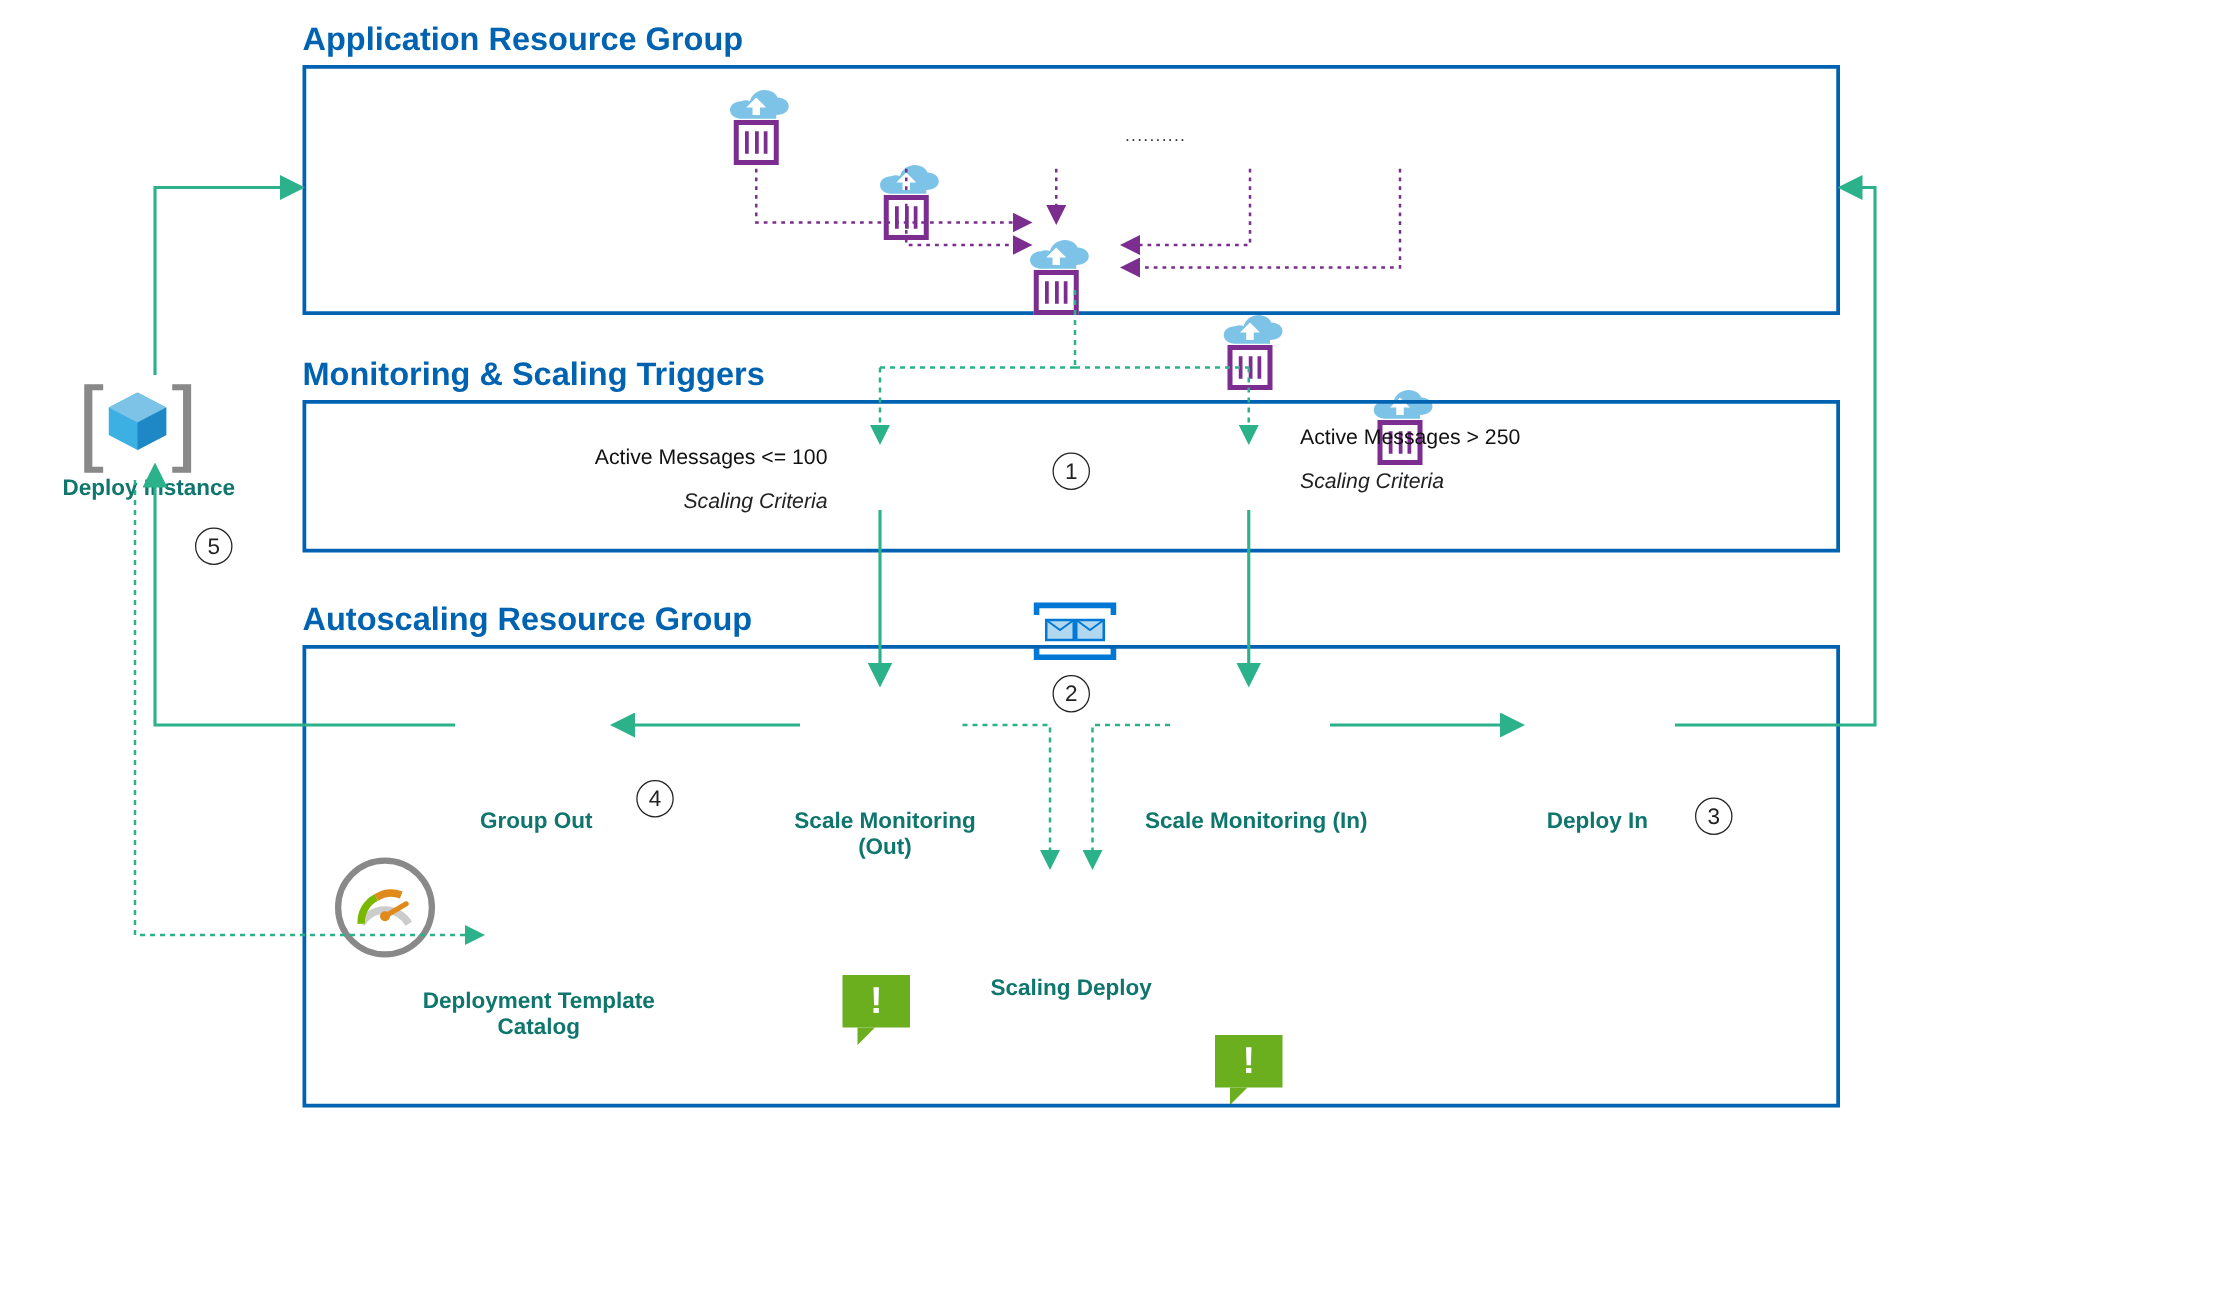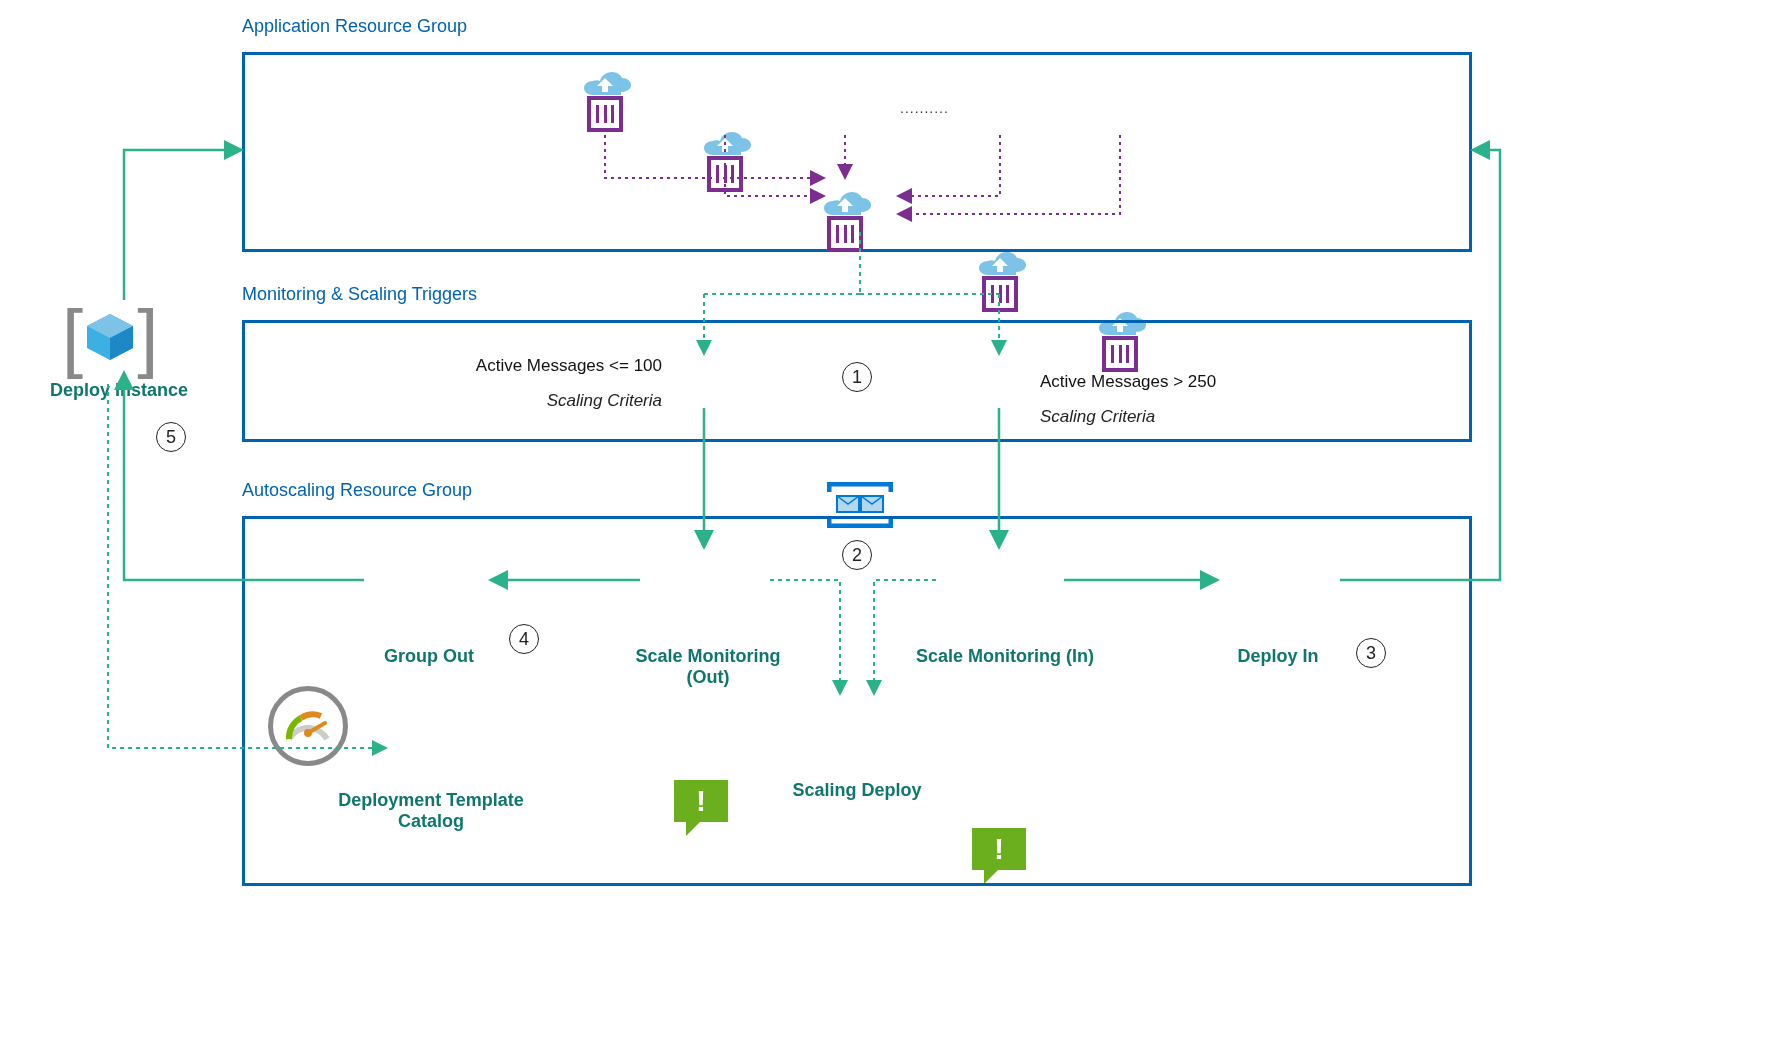--- a/index.html
+++ b/index.html
@@ -6,22 +6,22 @@
   body {
     font-family: "Segoe UI", Arial, sans-serif;
     background: #fff;
     width: 1790px;
     height: 1040px;
     position: relative;
     padding: 0;
   }
   .section-title {
     color: #0063B1;
-    font-size: 18px;
-    font-weight: 400;
+    font-size: 26px;
+    font-weight: 700;
     position: absolute;
   }
   .group-box {
     border: 3px solid #0063B1;
     position: absolute;
   }
   .abs { position: absolute; }
   .lbl {
     font-size: 18px;
     font-weight: 600;
@@ -200,21 +200,21 @@
 </div>
 <div class="abs alert-bubble" style="left:674px; top:354px;">
   <div class="sq">!</div>
     <div class="tail"></div>
 </div>
 
 <div class="abs alert-bubble" style="left:972px; top:354px;">
   <div class="sq">!</div>
     <div class="tail"></div>
 </div>
-<div class="abs" style="left:1040px; top:372px; width:250px;">
+<div class="abs" style="left:1040px; top:340px; width:250px;">
   <div class="lbl-bold">Active Messages &gt; 250</div>
   <div class="lbl-sub">Scaling Criteria</div>
 </div>
 
 <div class="abs step-circle" style="left:842px; top:362px;">1</div>
 
 <div class="section-title abs" style="left:242px; top:480px;">Autoscaling Resource Group</div>
 <div class="group-box abs" style="left:242px; top:516px; width:1230px; height:370px;"></div>
 
 <div class="abs lbl" style="left:364px; top:646px; width:130px;">Group Out</div>

